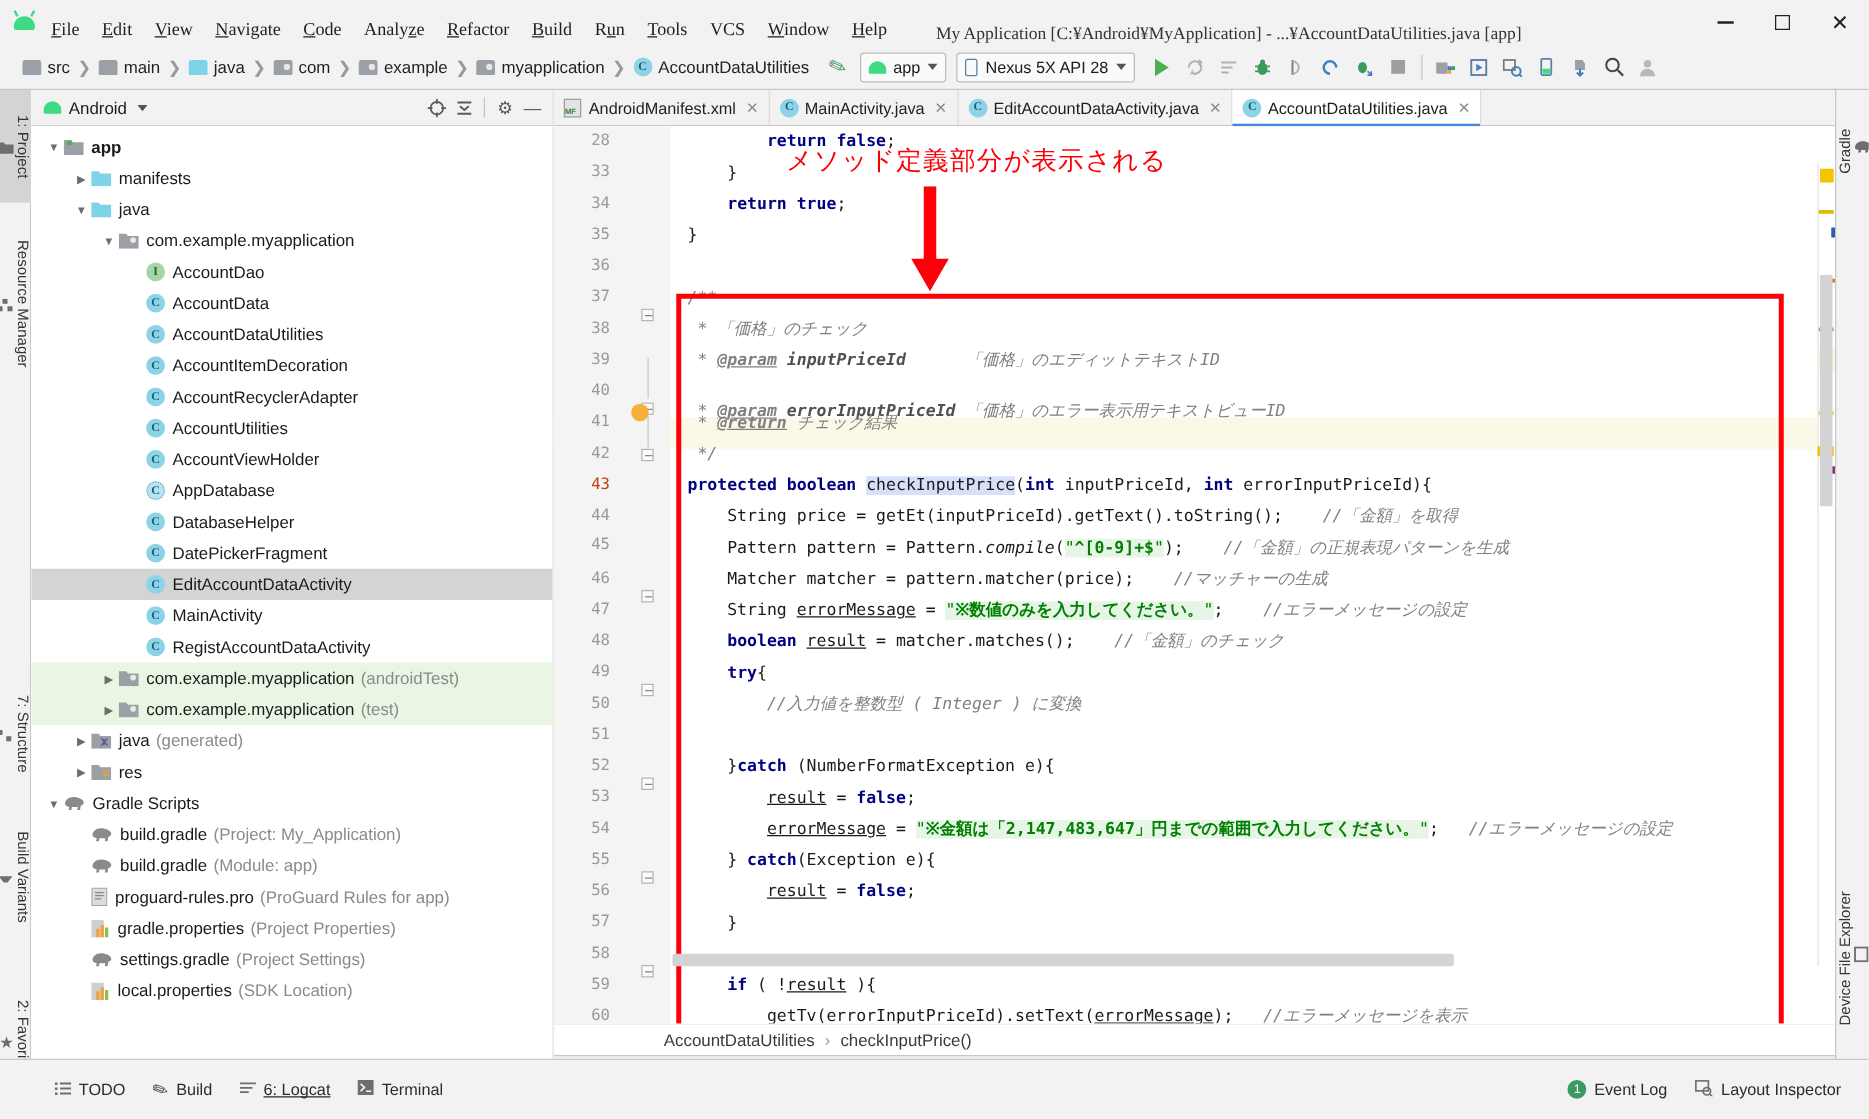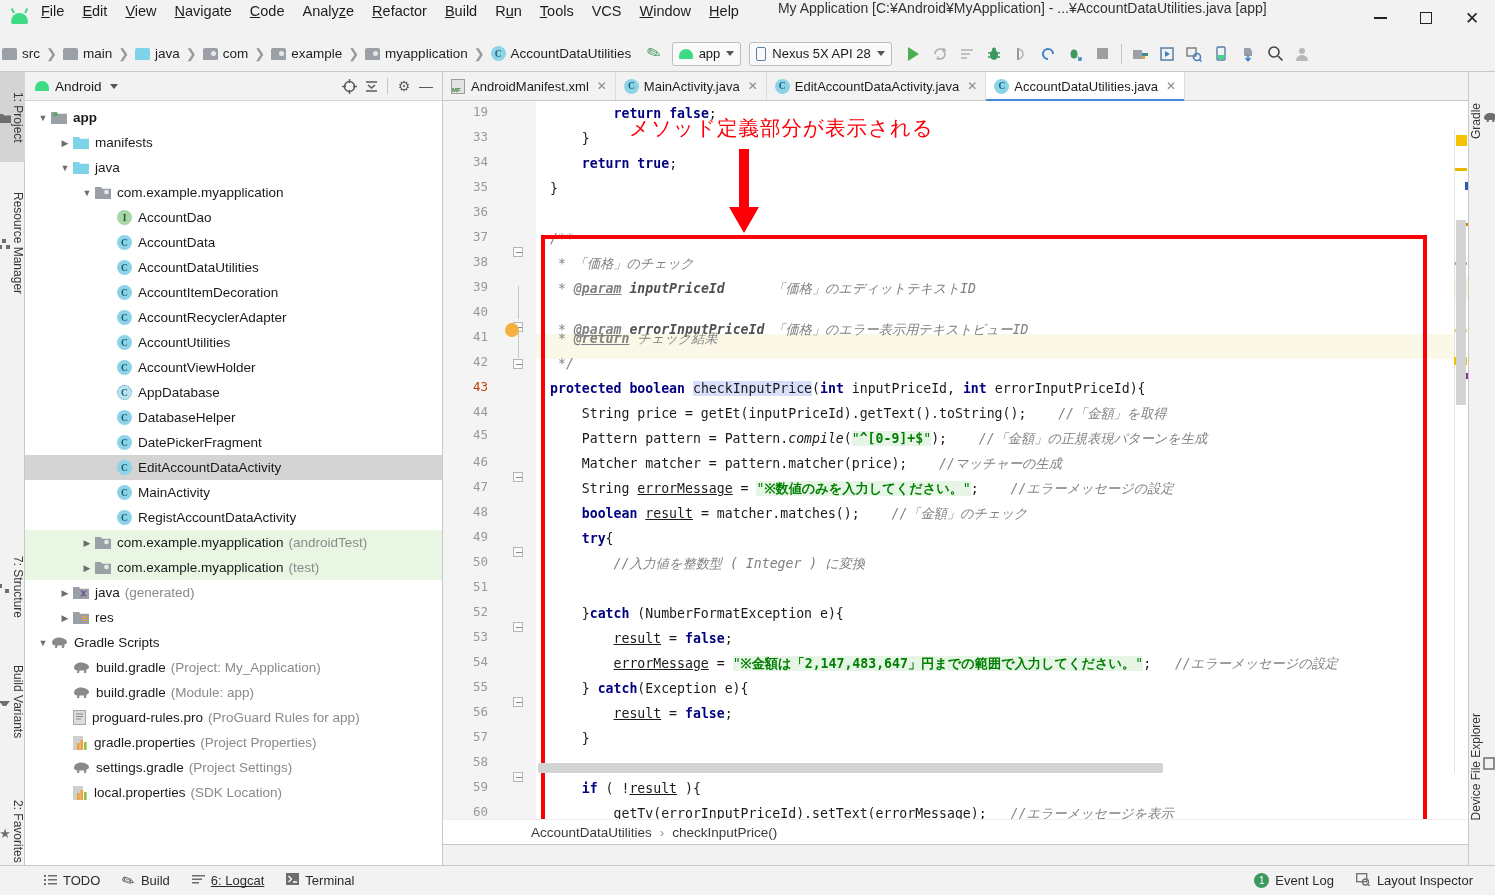--- a/index.html
+++ b/index.html
@@ -5,41 +5,41 @@
   * { box-sizing: border-box; margin:0; padding:0; }
   html,body {
     width:1495px; height:895px; overflow:hidden;
     font-family:"Liberation Sans", sans-serif;
     font-size:13px; color:#1a1a1a; background:#f2f2f2;
   }
   #app { position:relative; width:1495px; height:895px; background:#f2f2f2; }
 
   
   .menubar { position:absolute; left:0; top:0; width:1495px; height:36px;
-             background:#f2f2f2; display:flex; align-items:flex-start; }
+             background:#f2f2f2; display:flex; align-items:flex-end;font-family:Liberation Serif, serif; }
   .andro-logo { width:26px; height:36px; display:flex; align-items:center; justify-content:center; margin-left:6px;}
   .andro-glyph { width:17px; height:11px; background:#3ddc84; border-radius:9px 9px 2px 2px; position:relative; }
   .andro-glyph:before, .andro-glyph:after {
     content:""; position:absolute; width:2px; height:5px; background:#3ddc84;
     top:-5px; transform-origin:bottom;
   }
   .andro-glyph:before { left:2px; transform:rotate(-28deg); }
   .andro-glyph:after  { right:2px; transform:rotate(28deg); }
   .menu-item { padding:3px 9px; font-size:14.5px; color:#1d1d1d; white-space:nowrap; cursor:default; }
   .menu-item u { text-decoration:underline; }
   .wintitle { margin-left:30px; font-size:14px; color:#333; white-space:nowrap; }
   .winbtns { position:absolute; right:0; top:0; height:36px; display:flex; align-items:center; }
   .winbtn { width:46px; height:36px; display:flex; align-items:center; justify-content:center; font-size:17px; color:#222; }
   .sq { width:12px; height:12px; border:1.4px solid #222; }
   .dash { width:13px; height:1.4px; background:#222; }
 
   
   .navbar { position:absolute; left:0; top:36px; width:1495px; height:36px;
             background:#f2f2f2; display:flex; align-items:center; border-bottom:1px solid #c8c8c8;}
-  .crumbs { display:flex; align-items:center; padding-left:0; }
+  .crumbs { display:flex; align-items:center; padding-left:16px; }
   .crumb { display:flex; align-items:center; font-size:13.5px; color:#1f1f1f; padding:2px 2px; }
   .crumb-sep { color:#999; margin:0 4px; font-size:13px; }
   .fico { width:15px; height:12px; margin-right:5px; border-radius:2px 2px 1px 1px; position:relative; }
   .fico.gray { background:#9aa0a6; }
   .fico.blue { background:#7fd3e8; }
   .fico.grayo { background:#9aa0a6; }
   .fico.grayo:after { content:""; position:absolute; right:2px; top:3px; width:5px; height:5px;
                       background:#e8e8e8; border-radius:50%; }
   .cico { width:15px; height:15px; border-radius:50%; background:#8cd3e8; color:#1b5e74;
           font-size:9.5px; font-weight:bold; display:flex; align-items:center; justify-content:center;
@@ -128,21 +128,21 @@
   .hscroll { position:absolute; left:95px; bottom:46px; height:10px; background:#d3d3d3; border-radius:2px; }
 
   .bcrumb { position:absolute; left:0; right:0; bottom:21px; height:25px; background:#fff;
             display:flex; align-items:center; padding-left:88px; font-size:13.5px; color:#3a3a3a;
             border-top:1px solid #eee;}
   .bcrumb .sep { color:#999; margin:0 8px; }
   .edbottom { position:absolute; left:0; right:0; bottom:0; height:21px; background:#f2f2f2;
               border-top:1px solid #c8c8c8; }
 
   
-  .statusbar { position:absolute; left:0; bottom:0; width:1495px; height:30px; background:#f2f2f2;
+  .statusbar { position:absolute; left:0; bottom:0; width:1495px; height:48px; background:#f2f2f2;
                border-top:1px solid #c8c8c8; display:flex; align-items:center; }
   .sb-item { display:flex; align-items:center; font-size:13px; color:#2b2b2b; margin-left:22px; }
   .sb-item .ic { margin-right:6px; color:#5a5a5a; font-size:13px; }
   .badge { width:15px; height:15px; border-radius:50%; background:#3c9a5f; color:#fff; font-size:10px;
            display:flex; align-items:center; justify-content:center; margin-right:6px; }
 </style>
 </head>
 <body>
 
 <div id="app">
@@ -687,21 +687,21 @@
       <div class="etab active">
         <span class="cico">C</span>
         <span>AccountDataUtilities.java</span>
         <span class="x">✕</span>
       </div>
     </div>
 
     <div class="codearea">
       <div class="hl-row" style="top:233px;"></div>
       <div class="gutter">
-          <div class="gutnum" style="top: 3px;">19</div>
+          <div class="gutnum" style="top: 3px;">28</div>
           <div class="gutnum" style="top: 28px;">33</div>
           <div class="gutnum" style="top: 53px;">34</div>
           <div class="gutnum" style="top: 78px;">35</div>
           <div class="gutnum" style="top: 103px;">36</div>
           <div class="gutnum" style="top: 128px;">37</div>
           <div class="gutnum" style="top: 153px;">38</div>
           <div class="gutnum" style="top: 178px;">39</div>
           <div class="gutnum" style="top: 203px;">40</div>
           <div class="gutnum" style="top: 228px;">41</div>
           <div class="gutnum" style="top: 253px;">42</div>

